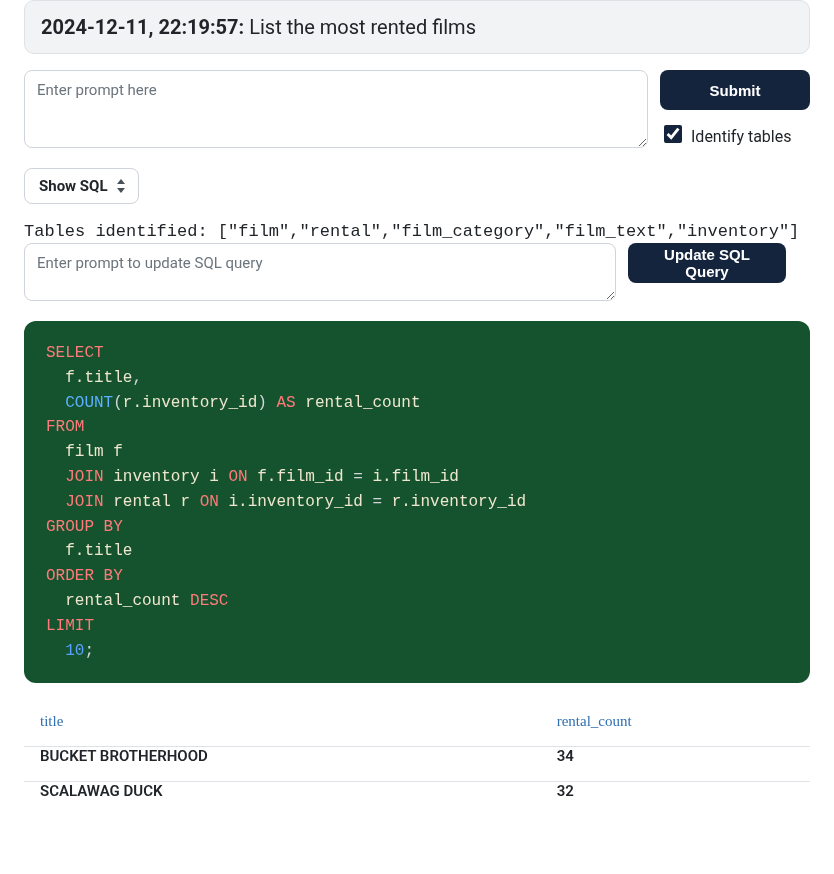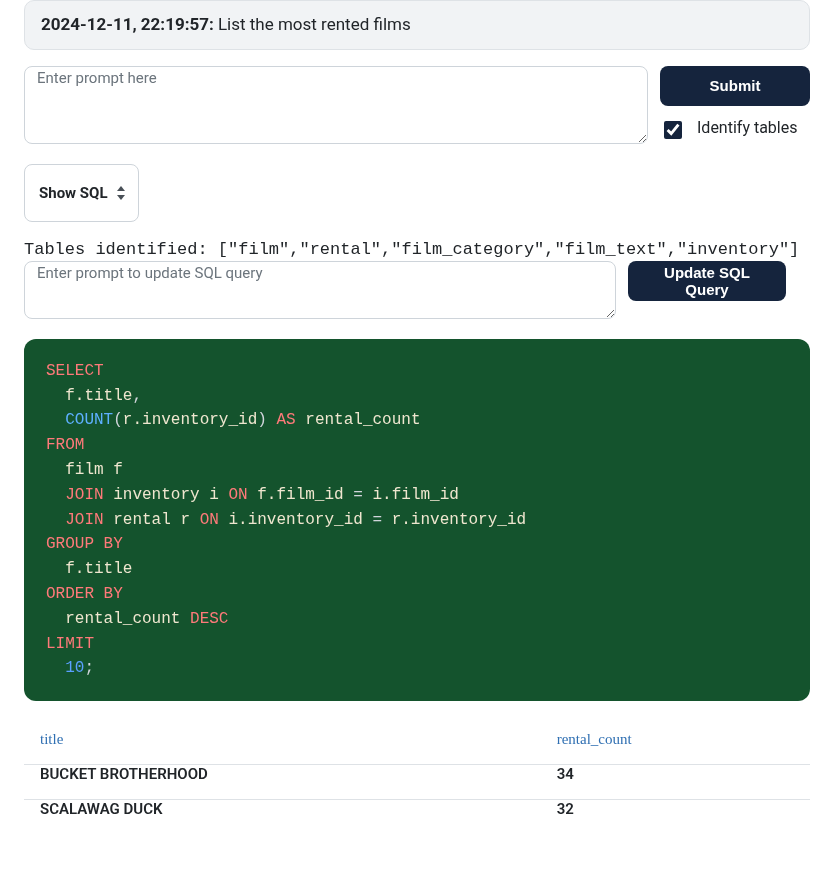--- a/index.html
+++ b/index.html
@@ -14,67 +14,67 @@
   }
   .container {
     width: 100%;
   }
   .history-card {
     background: #f1f3f5;
     border: 1px solid #dee2e6;
     border-radius: 10px;
     padding: 12px 16px;
     margin: 0 0 16px 0;
-    font-size: 17px;
+    font-size: 20px;
     line-height: 1.4;
   }
   .history-card .timestamp { font-weight: 700; }
   .history-card .query { font-weight: 400; }
 
   .row { display: flex; gap: 12px; margin-bottom: 16px; align-items: flex-start; }
   .grow { flex: 1 1 auto; }
   .side { flex: 0 0 auto; display: flex; flex-direction: column; gap: 12px; width: 150px; }
 
   textarea.prompt {
     width: 100%;
     height: 78px;
     resize: both;
     border: 1px solid #ced4da;
     border-radius: 8px;
-    padding: 2px 12px;
+    padding: 10px 12px;
     font-family: inherit;
     font-size: 15px;
     color: #212529;
   }
   textarea.prompt::placeholder { color: #6c757d; }
 
   .btn {
     display: inline-flex; align-items: center; justify-content: center;
     border: none; cursor: pointer;
     font-weight: 600; font-size: 15px;
     border-radius: 8px;
     height: 40px;
     padding: 8px 18px;
   }
   .btn-dark {
     background: #15243d;
     color: #fff;
     width: 100%;
   }
 
-  .check-row { display: flex; align-items: flex-start; gap: 12px; font-size: 16px; }
+  .check-row { display: flex; align-items: flex-end; gap: 6px; font-size: 16px; }
   .check-row input[type="checkbox"] {
     width: 18px; height: 18px; accent-color: #15243d;
   }
 
   .select-wrap {
     display: inline-flex; align-items: center;
     border: 1px solid #ced4da;
     border-radius: 8px;
-    height: 58px;
+    height: 36px;
     padding: 0 12px 0 14px;
     font-weight: 700;
     font-size: 15px;
     gap: 8px;
     cursor: pointer;
     user-select: none;
     margin-bottom: 12px;
   }
   .sort-icon {
     display: inline-flex; flex-direction: column; line-height: 0; font-size: 9px; color: #495057;

